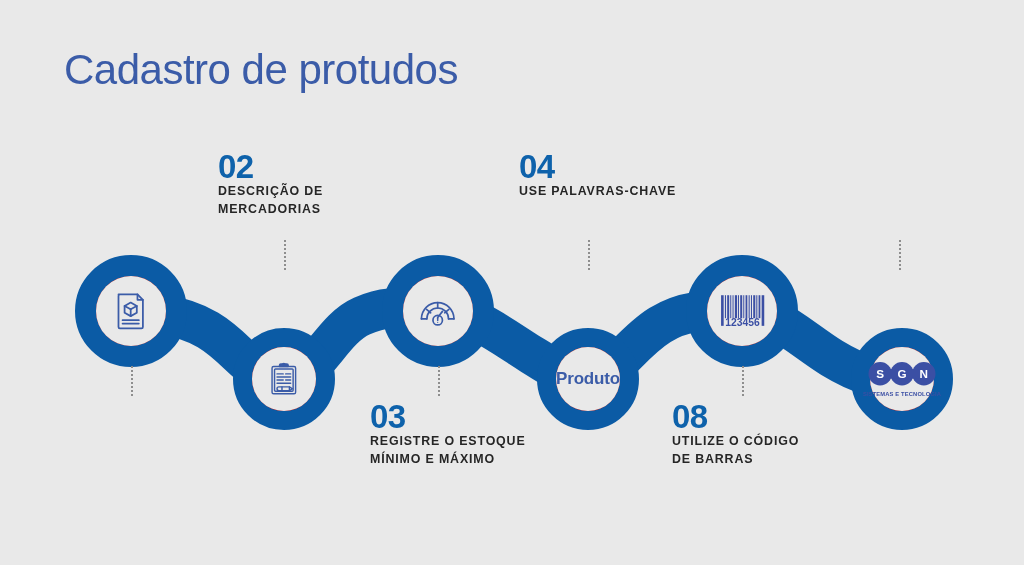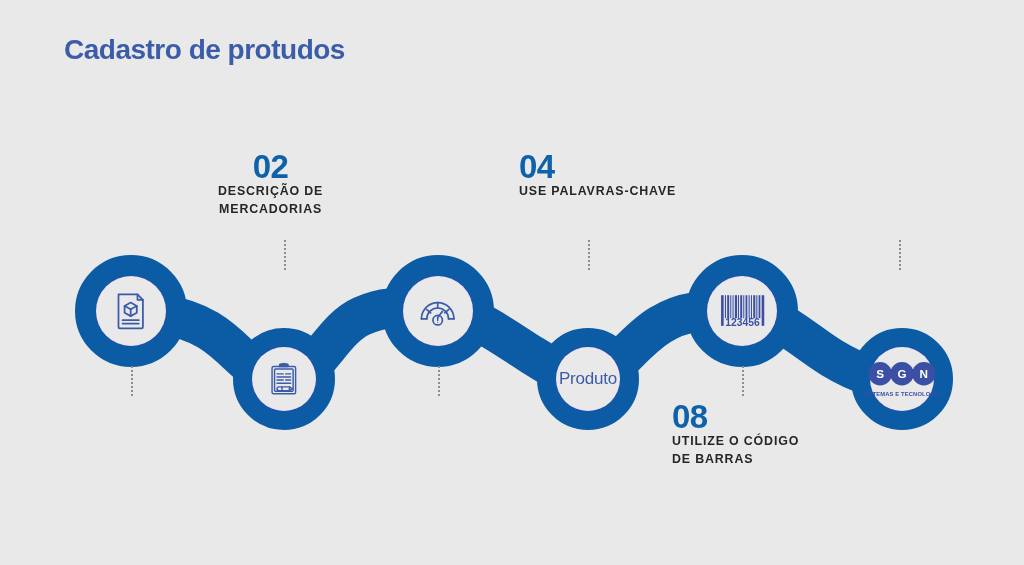--- a/index.html
+++ b/index.html
@@ -16,41 +16,41 @@
   }
   #infographic {
     position: absolute;
     left: 0; top: 0;
     width: 1024px;
     height: 565px;
   }
   .page-title {
     position: absolute;
     left: 64px;
-    top: 34px;
-    font-size: 28px;
-    font-weight: bold;
+    top: 46px;
+    font-size: 42px;
+    font-weight: normal;
     color: #3b5ca8;
     letter-spacing: -0.5px;
     white-space: nowrap;
   }
 
   
   .chain-layer {
     position: absolute;
     left: 0; top: 0;
     width: 1024px; height: 565px;
     pointer-events: none;
   }
 
   
   .node {
     position: absolute;
     border-radius: 50%;
-    background: #6d28d9;
+    background: #b91c1c;
     box-sizing: border-box;
     display: flex;
     align-items: center;
     justify-content: center;
   }
   .node.top {
     width: 112px; height: 112px;
     border: 21px solid #0b5ba5;
   }
   .node.bottom {
@@ -65,21 +65,21 @@
     align-items: center;
     justify-content: center;
   }
   .node-icon {
     width: 62%;
     height: 62%;
     display: block;
   }
   .produto-text {
     font-size: 17px;
-    font-weight: normal;
+    font-weight: bold;
     color: #3b5ca8;
     letter-spacing: -0.2px;
   }
 
   
   .step {
     position: absolute;
   }
   .step-num {
     font-size: 33px;
@@ -244,26 +244,31 @@
   <div class="dotline" style="left:131px; top:366px; height:30px;"></div>
   <div class="dotline" style="left:284px; top:240px; height:30px;"></div>
   <div class="dotline" style="left:438px; top:366px; height:30px;"></div>
   <div class="dotline" style="left:588px; top:240px; height:30px;"></div>
   <div class="dotline" style="left:742px; top:366px; height:30px;"></div>
   <div class="dotline" style="left:899px; top:240px; height:30px;"></div>
 
   <div class="step" style="left:64px; top:400px;">
   </div>
 
-  <div class="step" style="left:218px; top:150px;text-align:center;">
+  <div class="step" style="left:218px; top:150px;">
     <div class="step-num">02</div>
     <div class="step-title">DESCRIÇÃO DE
 MERCADORIAS</div>
   </div>
 
+  <div class="step" style="left:370px; top:400px;">
+    <div class="step-num">03</div>
+    <div class="step-title">REGISTRE O ESTOQUE
+MÍNIMO E MÁXIMO</div>
+  </div>
 
   <div class="step" style="left:519px; top:150px;">
     <div class="step-num">04</div>
     <div class="step-title">USE PALAVRAS-CHAVE</div>
   </div>
 
   <div class="step" style="left:672px; top:400px;">
     <div class="step-num">08</div>
     <div class="step-title">UTILIZE O CÓDIGO
 DE BARRAS</div>

